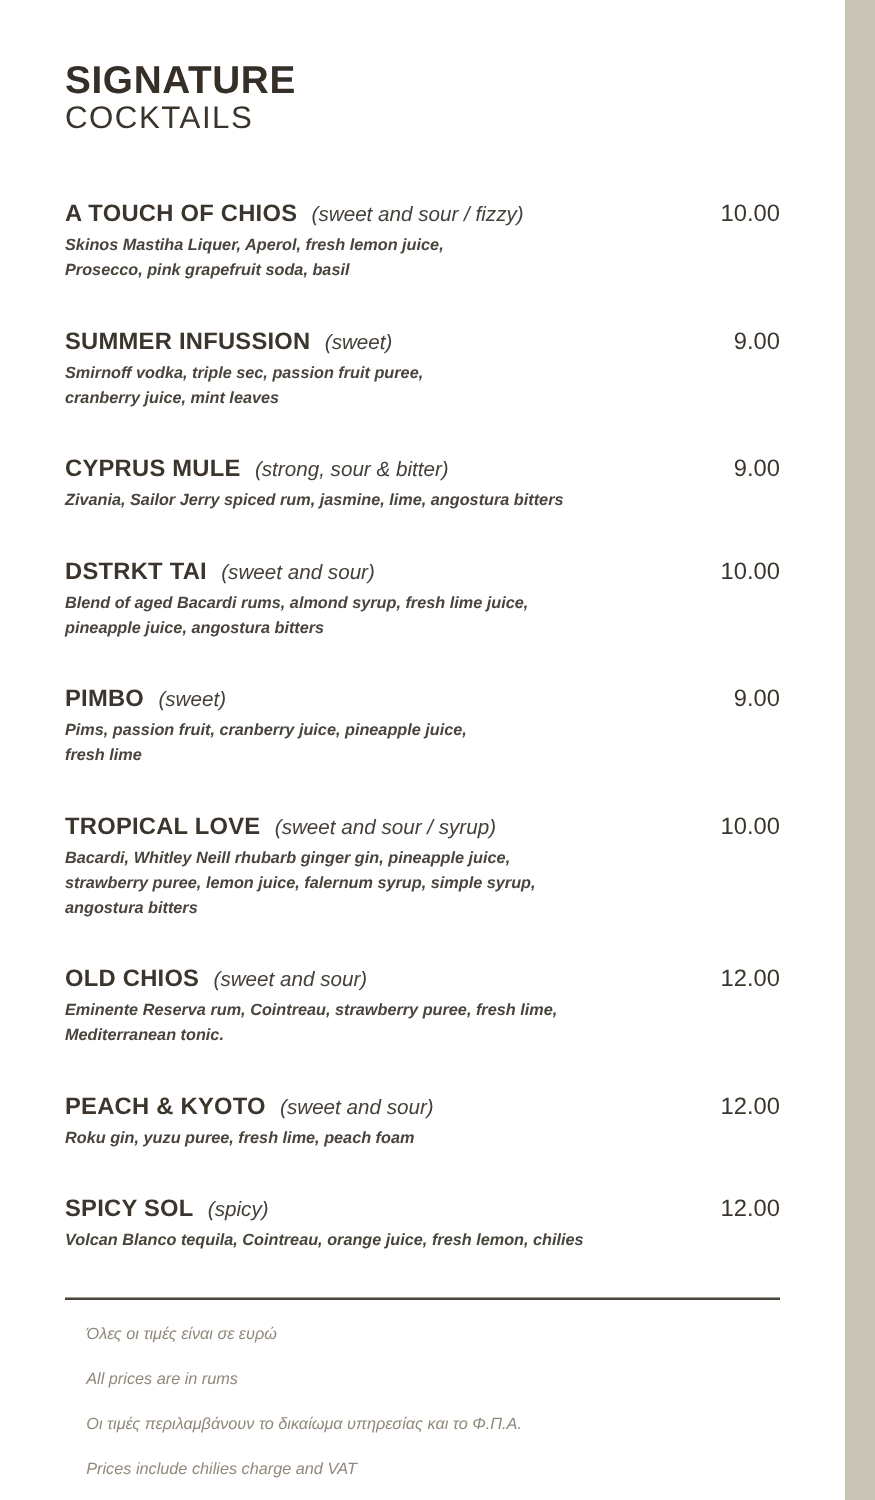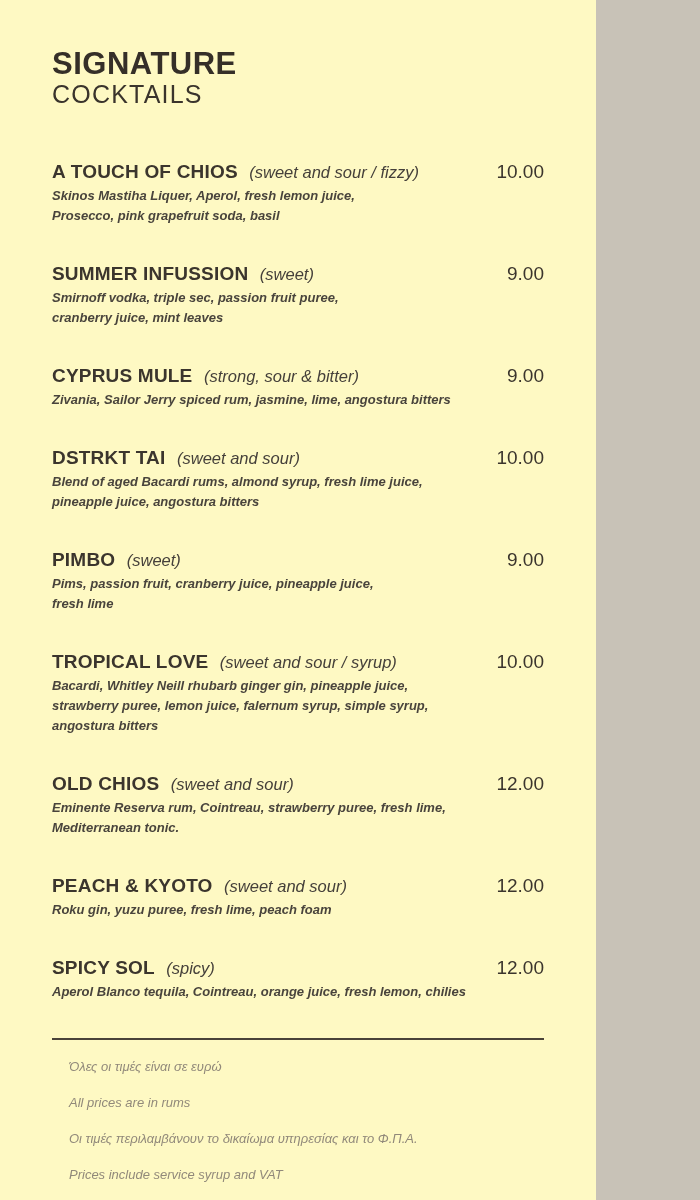--- a/index.html
+++ b/index.html
@@ -4,26 +4,26 @@
 <style>
   html, body { margin: 0; padding: 0; }
   body {
     width: 700px;
     height: 1200px;
     background: #c8c2b7;
     font-family: "Liberation Sans", "DejaVu Sans", sans-serif;
   }
   .page {
     box-sizing: border-box;
-    width: 596px;
+    width: 676px;
     height: 1200px;
     padding: 48px 52px 10px 52px;
     display: flex;
     flex-direction: column;
-    background: #fef9c3;
+    background: #ffffff;
     color: #3e382f;
   }
   .menu-header { margin: 0 0 53px 0; }
   .menu-title {
     margin: 0;
     font-size: 31px;
     font-weight: 800;
     letter-spacing: 0.5px;
     line-height: 1.0;
     color: #352f28;
@@ -194,26 +194,26 @@
       </section>
 
       <section class="item">
         <div class="item-row">
           <div class="item-title">
             <span class="item-name">SPICY SOL</span>
             <span class="item-notes">(spicy)</span>
           </div>
           <span class="item-price">12.00</span>
         </div>
-        <p class="item-desc">Aperol Blanco tequila, Cointreau, orange juice, fresh lemon, chilies</p>
+        <p class="item-desc">Volcan Blanco tequila, Cointreau, orange juice, fresh lemon, chilies</p>
       </section>
 
   </main>
 
   <footer class="menu-footer">
     <hr class="footer-divider">
     <p class="footer-line">Όλες οι τιμές είναι σε ευρώ</p>
     <p class="footer-line">All prices are in rums</p>
     <p class="footer-line">Οι τιμές περιλαμβάνουν το δικαίωμα υπηρεσίας και το Φ.Π.Α.</p>
-    <p class="footer-line">Prices include service syrup and VAT</p>
+    <p class="footer-line">Prices include chilies charge and VAT</p>
   </footer>
 
 </div>
 
 </body></html>

